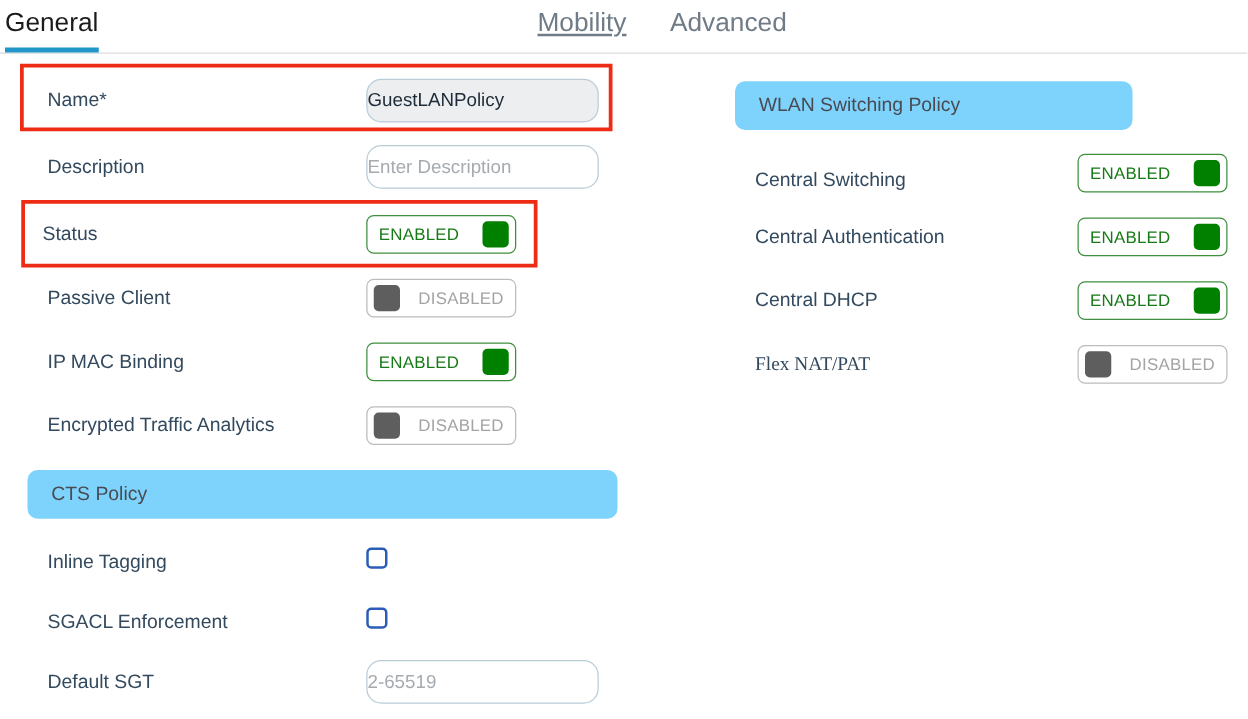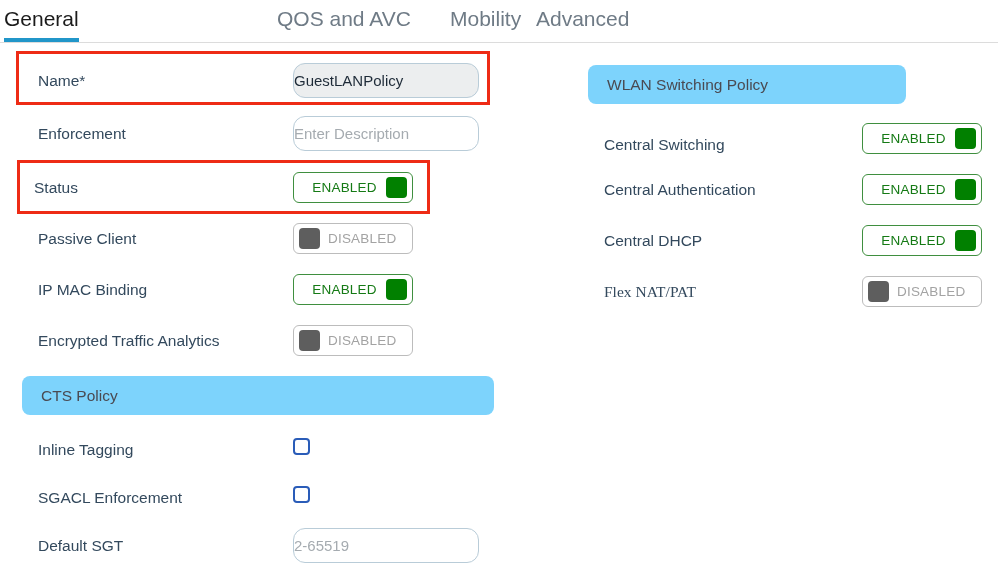--- a/index.html
+++ b/index.html
@@ -102,26 +102,26 @@
     font-size: 13.5px;
     letter-spacing: 0.2px;
     white-space: nowrap;
     flex: 1 1 auto;
   }
   .toggle.on {
     border: 1px solid #3f8f3f;
     justify-content: space-between;
     padding: 0 5px 0 9px;
   }
-  .toggle.on .tlabel { color: #157a15; text-align: center; }
+  .toggle.on .tlabel { color: #157a15; text-align: left; }
   .toggle.on .knob { background: #018000; }
   .toggle.off {
     border: 1px solid #bcbcbc;
     justify-content: flex-start;
-    padding: 0 16px 0 5px;
+    padding: 0 9px 0 5px;
   }
   .toggle.off .tlabel { color: #a3a3a3; text-align: right; margin-left: 8px; }
   .toggle.off .knob { background: #5e5e5e; }
 
   
   .section-header {
     position: absolute;
     box-sizing: border-box;
     background: #7dd3fc;
     border-radius: 8px;
@@ -154,38 +154,35 @@
   }
 </style>
 </head>
 <body>
 
 <div class="tabbar">
   <div class="tab active" style="left:4px;">
     <span>General</span>
     <span class="underline"></span>
   </div>
-  <div class="tab" style="left:277px;">
-    <span>QOS and AVC</span>
-  </div>
-  <div class="tab" style="left:450px;">
+  <div class="tab" style="left:430px;text-decoration:underline;">
     <span>Mobility</span>
   </div>
   <div class="tab" style="left:536px;">
     <span>Advanced</span>
   </div>
 </div>
 
 <div class="row" style="left:38px; top:61px; width:450px;">
   <div class="label">Name*</div>
 </div>
 <input class="textbox readonly" style="left: 293px; top: 63px; width: 186px;" readonly="" value="GuestLANPolicy">
 
 <div class="row" style="left:38px; top:114px; width:450px;">
-  <div class="label">Enforcement</div>
+  <div class="label">Description</div>
 </div>
 <input class="textbox" style="left: 293px; top: 116px; width: 186px;" placeholder="Enter Description">
 
 <div class="row" style="left:34px; top:168px; width:400px;">
   <div class="label">Status</div>
 </div>
 <div class="toggle on" style="left:293px; top:172px; width:120px;">
   <span class="tlabel">ENABLED</span>
   <span class="knob"></span>
 </div>

